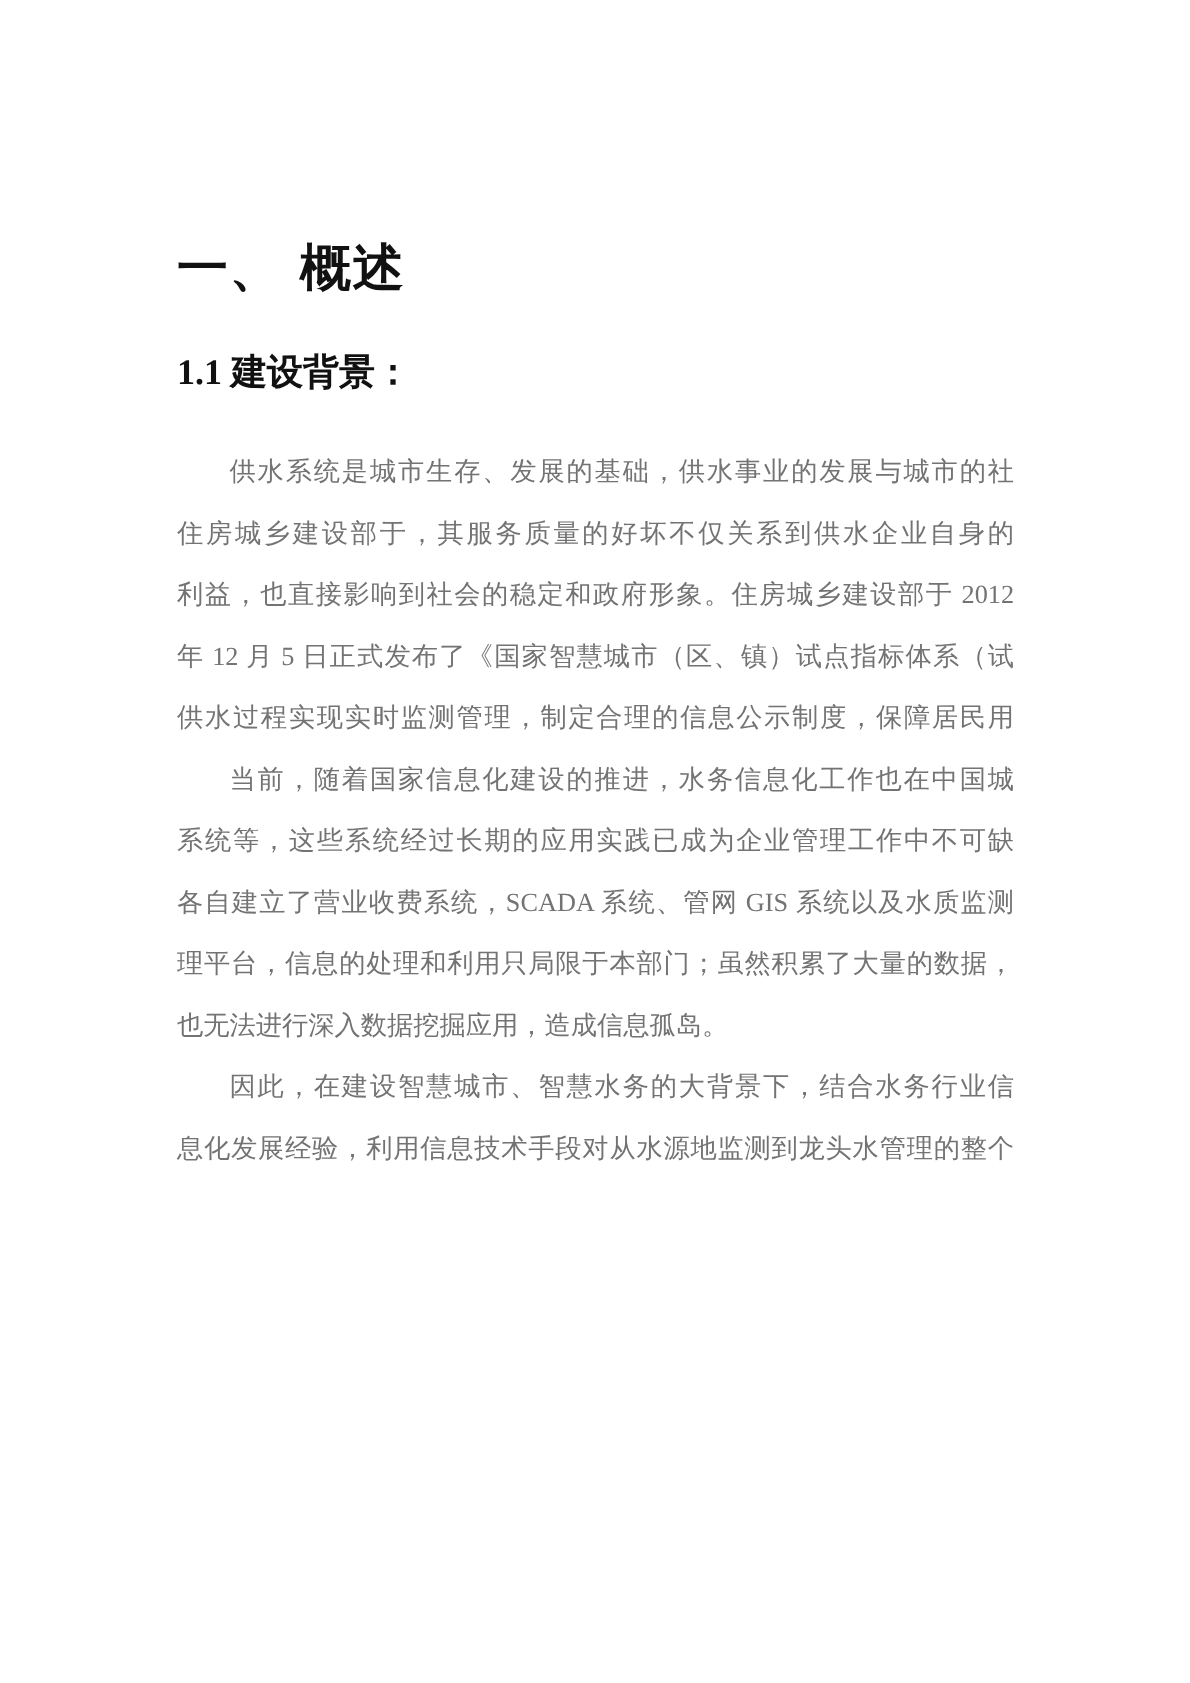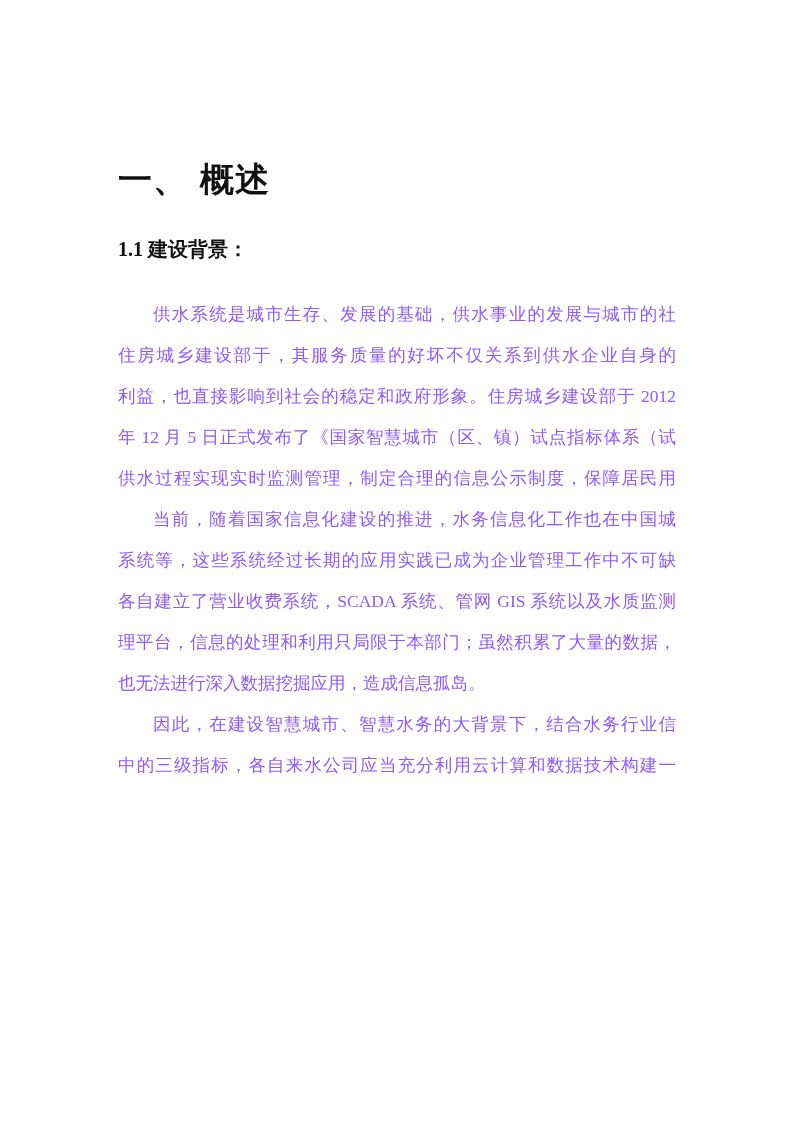--- a/index.html
+++ b/index.html
@@ -22,31 +22,31 @@
     line-height: 44px;
     font-weight: bold;
     color: #111111;
     letter-spacing: 1px;
   }
   .heading .heading-number {
     margin-right: 12px;
   }
   .subheading {
     margin: 32px 117px 0 118px;
-    font-size: 20px;
+    font-size: 24px;
     line-height: 30px;
     font-weight: bold;
     color: #111111;
   }
   .body-text {
     margin: 30px 117px 0 118px;
     width: 558px;
     font-size: 17.5px;
     line-height: 41px;
-    color: #8b5cf6;
+    color: #737373;
   }
   .paragraph {
     margin: 0;
   }
   .line {
     text-align: justify;
     text-align-last: justify;
     text-justify: inter-character;
     white-space: nowrap;
   }
@@ -77,16 +77,16 @@
       </div>
       <div class="paragraph">
         <div class="line first">当前，随着国家信息化建设的推进，水务信息化工作也在中国城</div>
         <div class="line">系统等，这些系统经过长期的应用实践已成为企业管理工作中不可缺</div>
         <div class="line">各自建立了营业收费系统，SCADA 系统、管网 GIS 系统以及水质监测</div>
         <div class="line">理平台，信息的处理和利用只局限于本部门；虽然积累了大量的数据，</div>
         <div class="line last">也无法进行深入数据挖掘应用，造成信息孤岛。</div>
       </div>
       <div class="paragraph">
         <div class="line first">因此，在建设智慧城市、智慧水务的大背景下，结合水务行业信</div>
-        <div class="line">中的三级指标，各自来水公司应当充分利用云计算和数据技术构建一</div>
+        <div class="line">息化发展经验，利用信息技术手段对从水源地监测到龙头水管理的整个</div>
       </div>
     </div>
 </div>
 
 </body></html>

